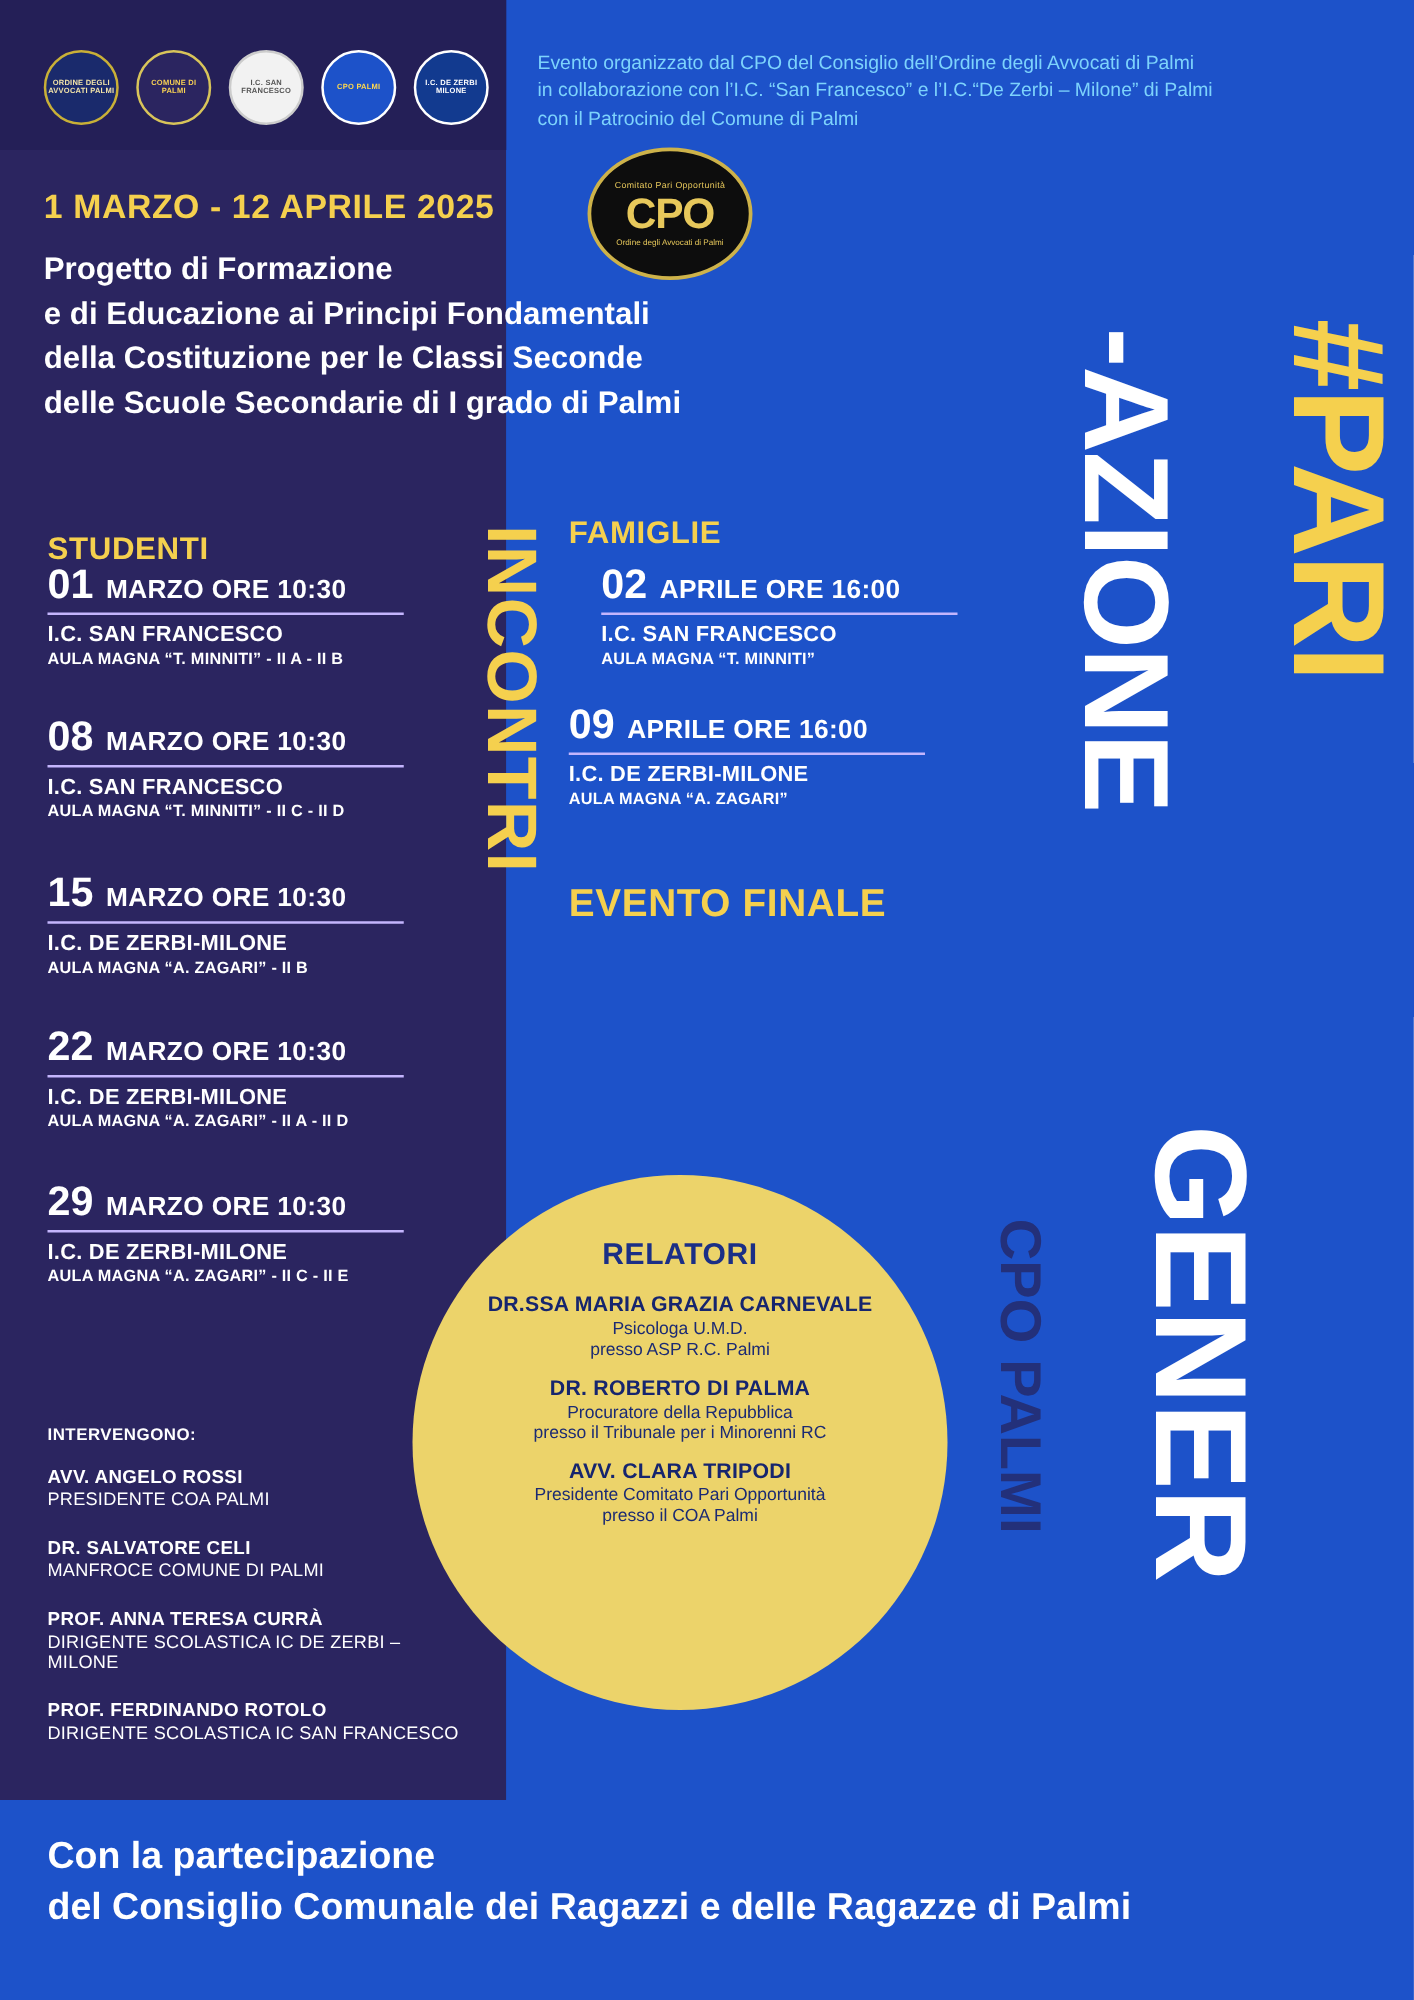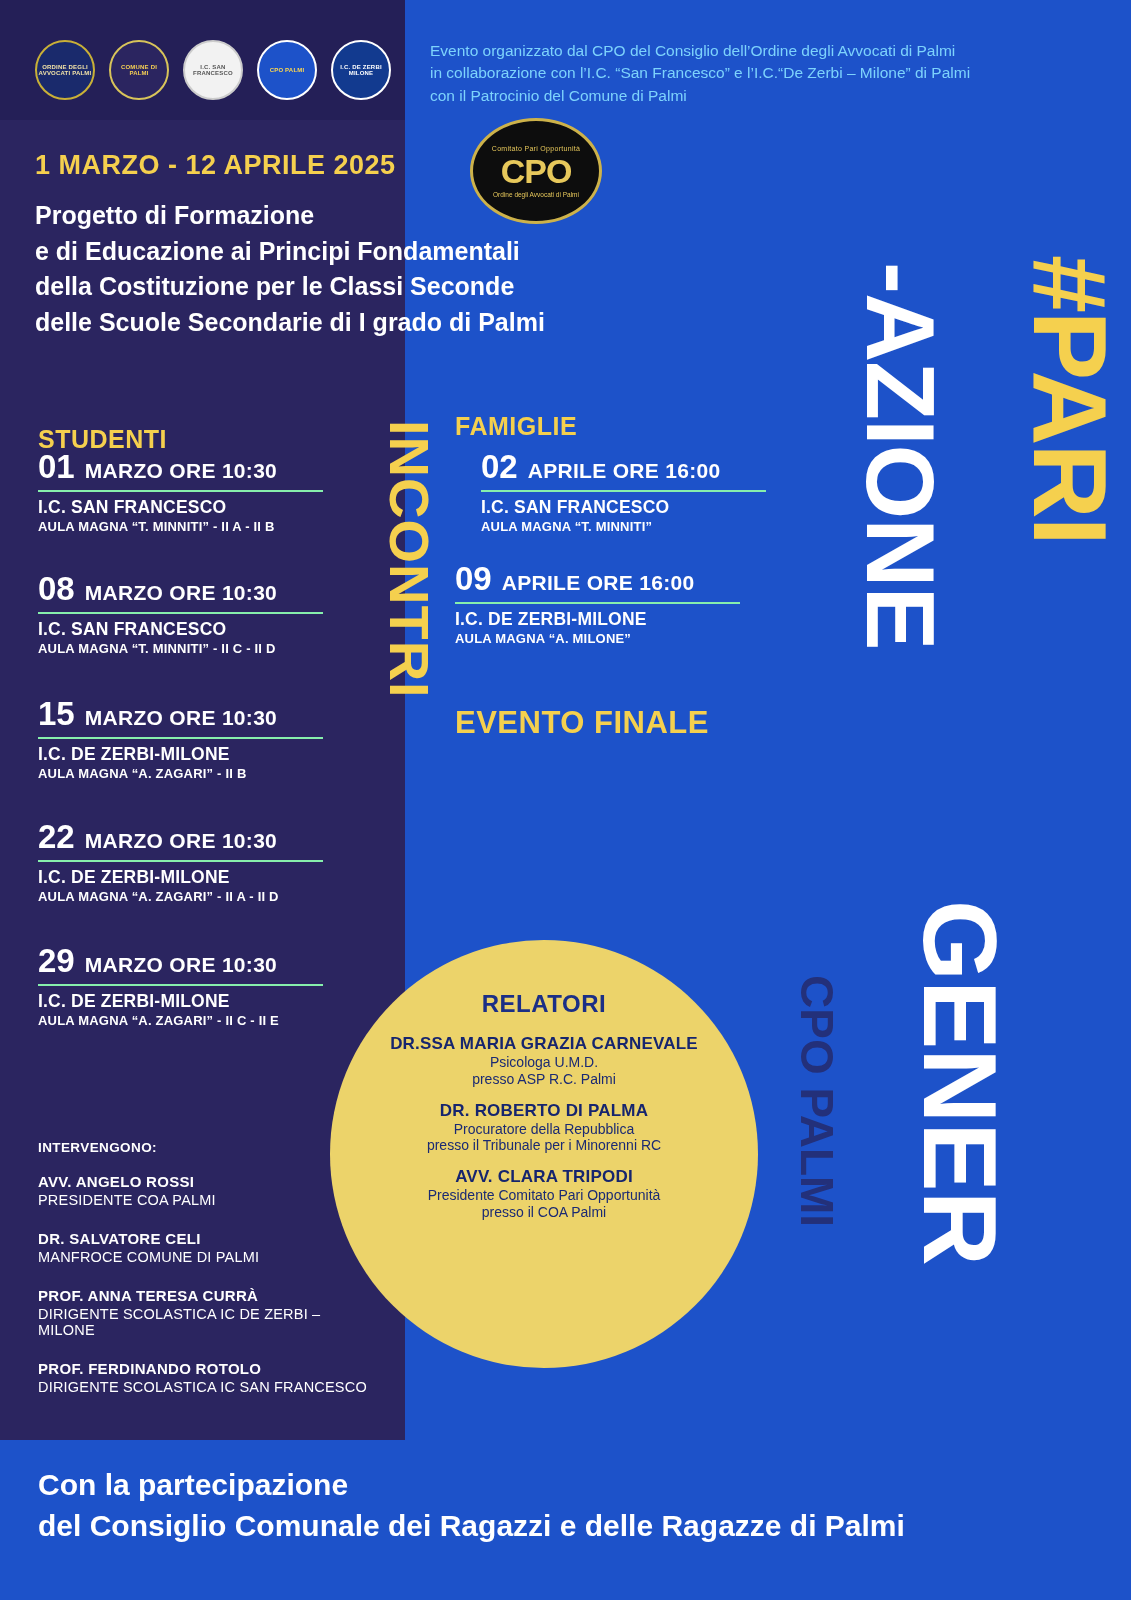--- a/index.html
+++ b/index.html
@@ -179,21 +179,21 @@
 
   
   .event {
     position: absolute;
   }
   .event .line1 {
     display: flex;
     align-items: baseline;
     gap: 10px;
     color: #ffffff;
-    border-bottom: 2px solid #86efac;
+    border-bottom: 2px solid #c4b5fd;
     padding-bottom: 4px;
   }
   .event .daynum {
     font-size: 33px;
     font-weight: bold;
     letter-spacing: 0px;
   }
   .event .when {
     font-size: 21px;
     font-weight: bold;
@@ -409,21 +409,21 @@
     </div>
     <div class="place">I.C. SAN FRANCESCO</div>
     <div class="room">AULA MAGNA “T. MINNITI”</div>
   </div>
   <div class="event ev-f2">
     <div class="line1">
       <span class="daynum">09</span>
       <span class="when">APRILE ORE 16:00</span>
     </div>
     <div class="place">I.C. DE ZERBI-MILONE</div>
-    <div class="room">AULA MAGNA “A. MILONE”</div>
+    <div class="room">AULA MAGNA “A. ZAGARI”</div>
   </div>
 
 
   <div class="relatori">
     <h3>RELATORI</h3>
 
     <div class="rel-item">
       <div class="rel-name">DR.SSA MARIA GRAZIA CARNEVALE</div>
       <div class="rel-role">Psicologa U.M.D.</div>
       <div class="rel-role">presso ASP R.C. Palmi</div>

